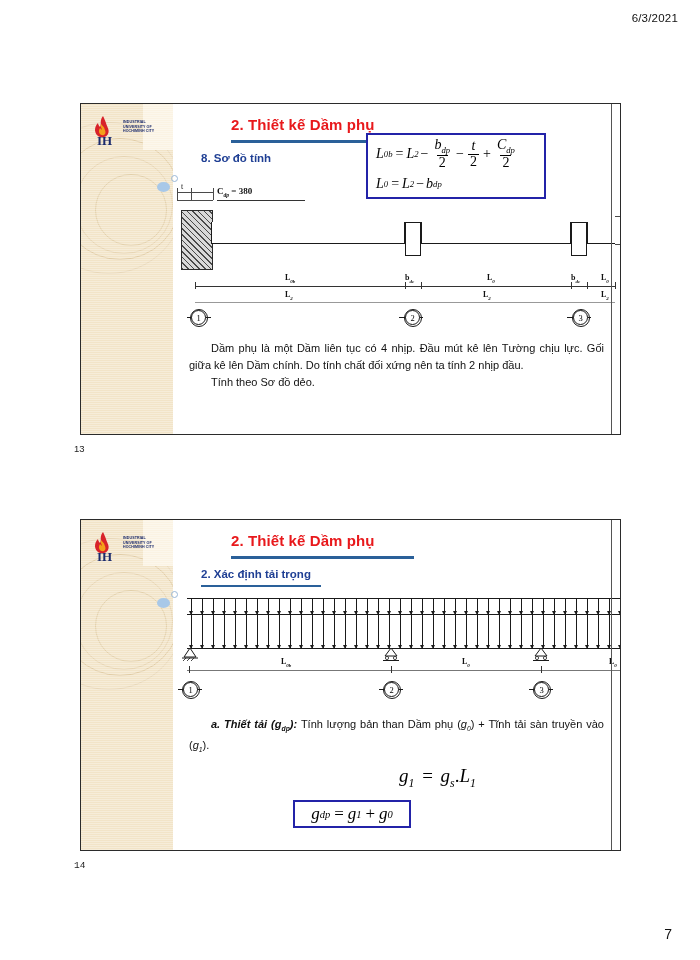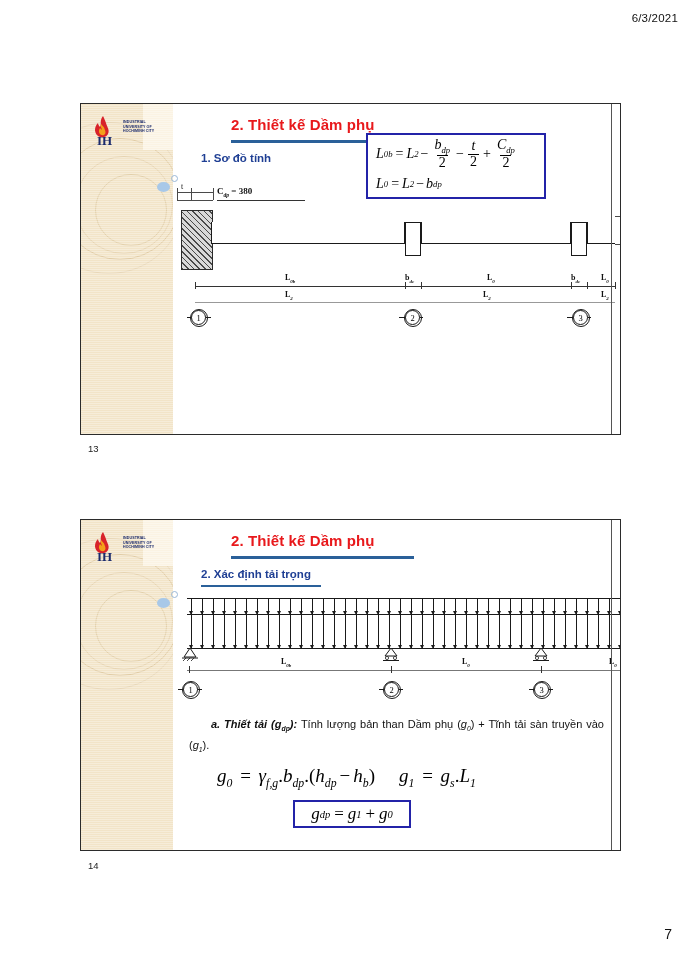--- a/index.html
+++ b/index.html
@@ -30,24 +30,23 @@
     bottom: 18px;
     right: 28px;
     font-size: 14px;
     color: #111;
   }
   .slide-number {
     position: absolute;
     left: 74px;
     font-size: 9.5px;
     color: #222;
-    margin-left: 14px;
   }
   #slide1-number { top: 443px; }
-  #slide2-number { top: 860px; }
+  #slide2-number { top: 860px; font-family: Liberation Mono, monospace; }
 
   
   .slide {
     position: absolute;
     left: 80px;
     width: 539px;
     border: 1px solid #2b2b2b;
     background: #ffffff;
     overflow: hidden;
   }
@@ -328,21 +327,21 @@
     </svg>
     <div class="uni-text">
       <div>INDUSTRIAL</div>
       <div>UNIVERSITY OF</div>
       <div>HOCHIMINH CITY</div>
     </div>
   </div>
 
   <div class="slide-title">2. Thiết kế Dầm phụ</div>
   <div class="title-rule"></div>
-  <div class="subtitle">1. Sơ đồ tính</div>
+  <div class="subtitle">8. Sơ đồ tính</div>
 
   <div class="formula-box" id="formula-box-1">
     <div class="mathline">
       <span>L</span>
         <sub>0b</sub>
       <span class="plain" style="margin:0 3px">=</span>
       <span>L</span>
         <sub>2</sub>
       <span class="plain" style="margin:0 2px">−</span>
       <span class="frac">
@@ -434,20 +433,24 @@
     </div>
 
     <div class="grid-cross-h" style="left:10px; top:135px;"></div>
     <div class="grid-circle" style="left:14px; top:128px;">1</div>
     <div class="grid-cross-h" style="left:222px; top:135px;"></div>
     <div class="grid-circle" style="left:228px; top:128px;">2</div>
     <div class="grid-cross-h" style="left:390px; top:135px;"></div>
     <div class="grid-circle" style="left:396px; top:128px;">3</div>
   </div>
 
+  <div class="body-text" id="body-1">
+    <span class="indent"></span><span>Dầm phụ là một Dầm liên tục có 4 nhịp. Đầu mút kê lên Tường chịu lực. Gối giữa kê lên Dầm chính. Do tính chất đối xứng nên ta tính 2 nhịp đầu.</span><br>
+    <span class="indent"></span><span>Tính theo Sơ đồ dẻo.</span>
+  </div>
 
   <div class="right-edge-line"></div>
 </div>
 
 <div class="slide" id="slide-2">
 
   <div class="band">
     <div class="ring r3"></div>
     <div class="ring r1"></div>
     <div class="ring r2"></div>
@@ -614,25 +617,20 @@
     <div class="grid-cross-h" style="left:202px; top:97px;"></div>
     <div class="grid-circle" style="left:207px; top:90px;">2</div>
     <div class="grid-cross-h" style="left:352px; top:97px;"></div>
     <div class="grid-circle" style="left:357px; top:90px;">3</div>
   </div>
 
   <div class="body-text" id="body-2">
     <span class="indent"></span><span class="b-i"><span>a. Thiết tải (g</span><sub>dp</sub><span>):</span></span><span> Tính lượng bản than Dầm phụ (</span><span style="font-style:italic">g</span><sub style="font-style:italic">0</sub><span>) + Tĩnh tải sàn truyền vào (</span><span style="font-style:italic">g</span><sub style="font-style:italic">1</sub><span>).</span>
   </div>
 
-  <div class="big-math" id="math-g0">
-    <span>g</span><sub>0</sub>
-    <span style="font-style:normal; margin:0 3px">=</span>
-    <span>γ</span><sub>f,g</sub><span style="font-style:normal">.</span><span>b</span><sub>dp</sub><span style="font-style:normal">.</span><span style="font-style:normal">(</span><span>h</span><sub>dp</sub><span style="font-style:normal; margin:0 3px">−</span><span>h</span><sub>b</sub><span style="font-style:normal">)</span>
-  </div>
 
   <div class="big-math" id="math-g1">
     <span>g</span><sub>1</sub>
     <span style="font-style:normal; margin:0 3px">=</span>
     <span>g</span><sub>s</sub><span style="font-style:normal">.</span><span>L</span><sub>1</sub>
   </div>
 
   <div class="formula-box" id="formula-box-2">
     <div class="mathline">
       <span>g</span>

